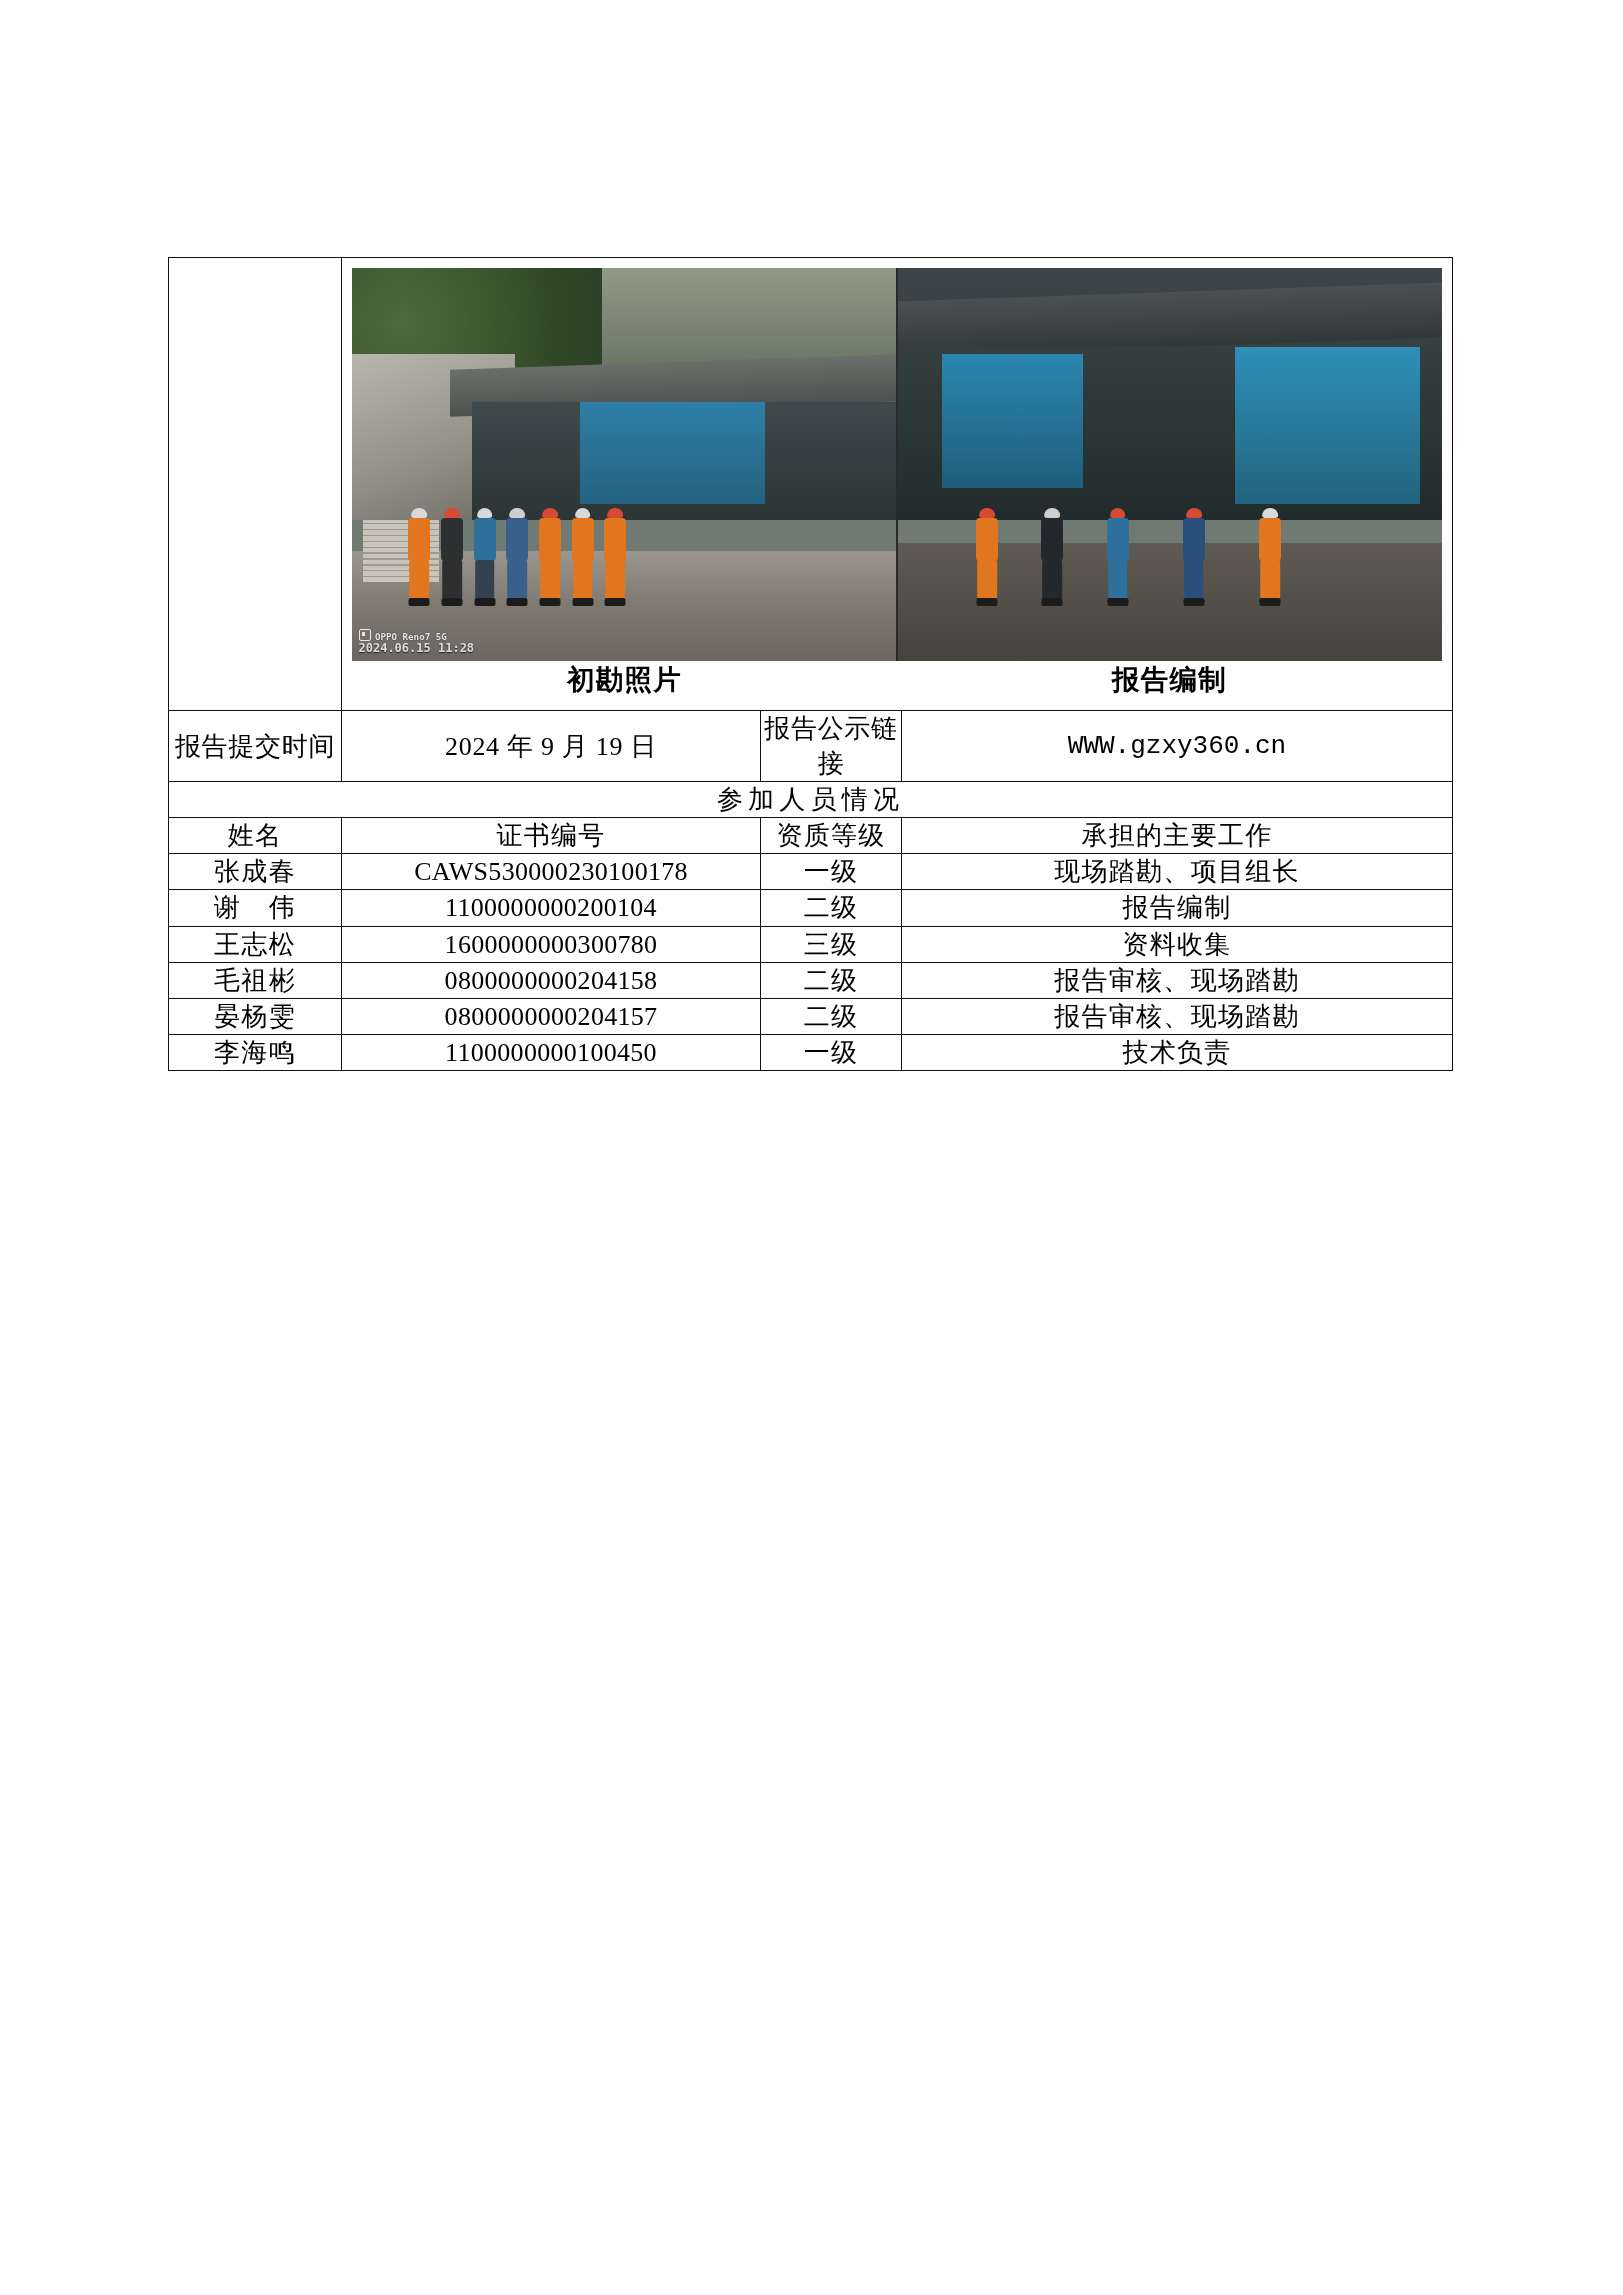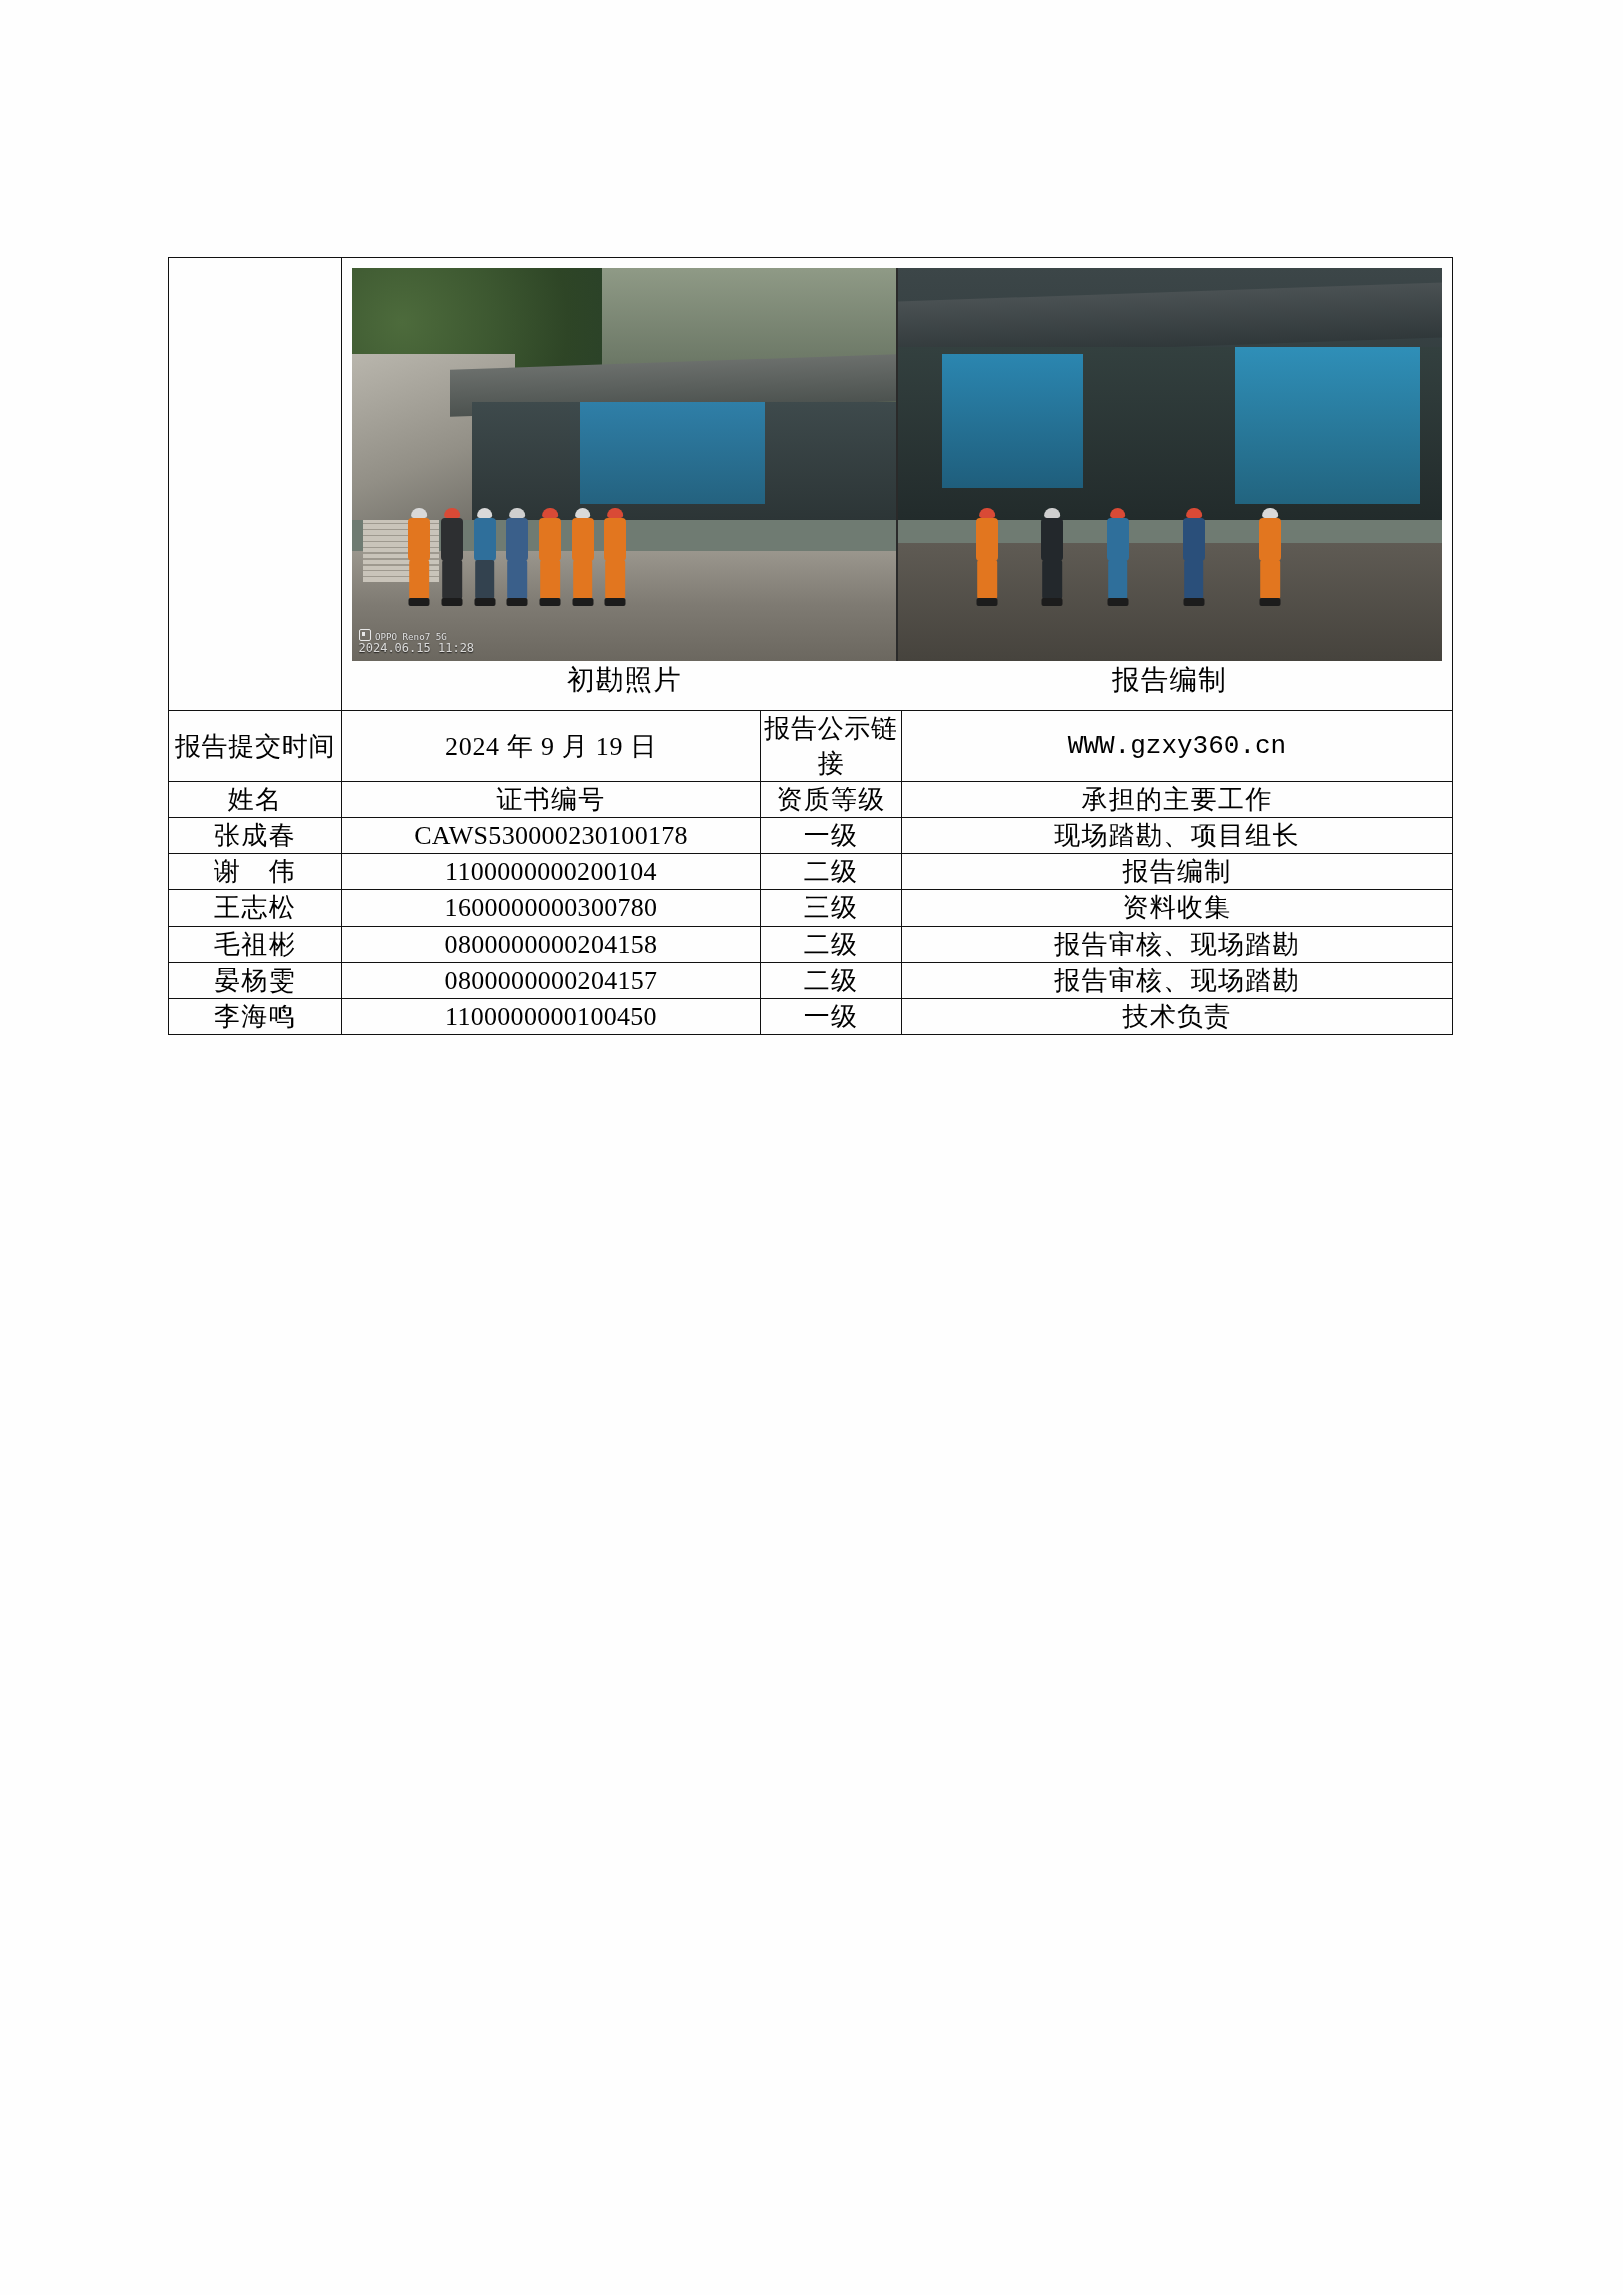--- a/index.html
+++ b/index.html
@@ -43,20 +43,21 @@
   
   col.c-name   { width: 173px; }
   col.c-cert   { width: 419px; }
   col.c-level  { width: 141px; }
   col.c-work   { width: 551px; }
 
   .photo-row td {
     height: 432px;
     padding: 10px;
     border: 1.3px solid #111;
+    font-weight: bold;
   }
   .photo-cell-wrap {
     width: 100%;
     height: 100%;
     display: block;
     position: relative;
   }
   .photos {
     display: flex;
     width: 100%;
@@ -335,20 +336,23 @@
         </td>
       </tr>
 
       <tr>
         <td class="cell-label two-line">报告提交时间</td>
         <td class="cell-value">2024 年 9 月 19 日</td>
         <td class="cell-label two-line">报告公示链接</td>
         <td class="cell-value mono">WWW.gzxy360.cn</td>
       </tr>
 
+      <tr>
+        <td class="section-title" colspan="4">参加人员情况</td>
+      </tr>
 
       <tr>
         <td class="th">姓名</td>
         <td class="th">证书编号</td>
         <td class="th two-line">资质等级</td>
         <td class="th">承担的主要工作</td>
       </tr>
 
       <tr>
         <td class="td-name">张成春</td>

